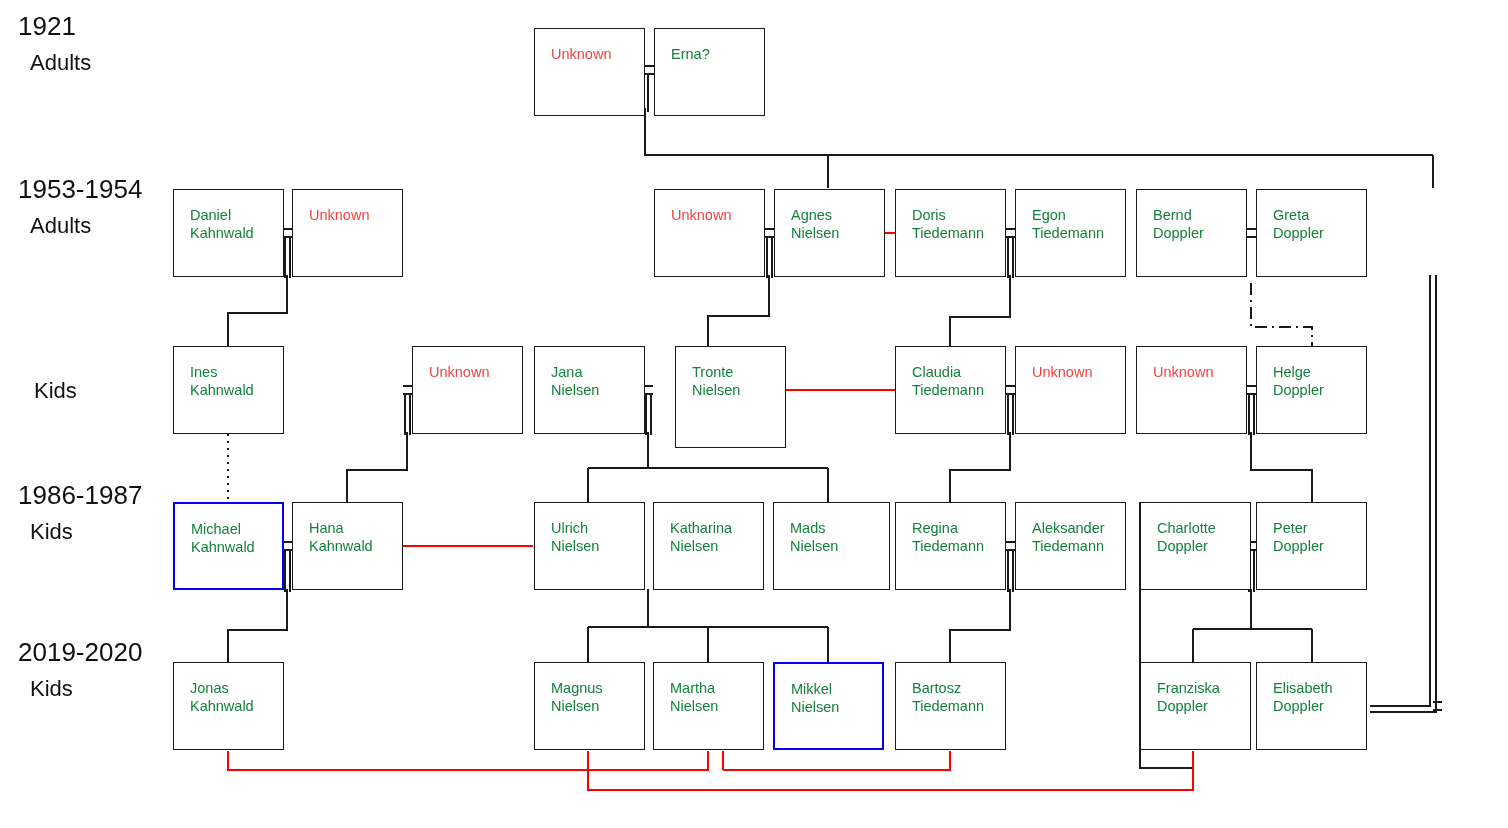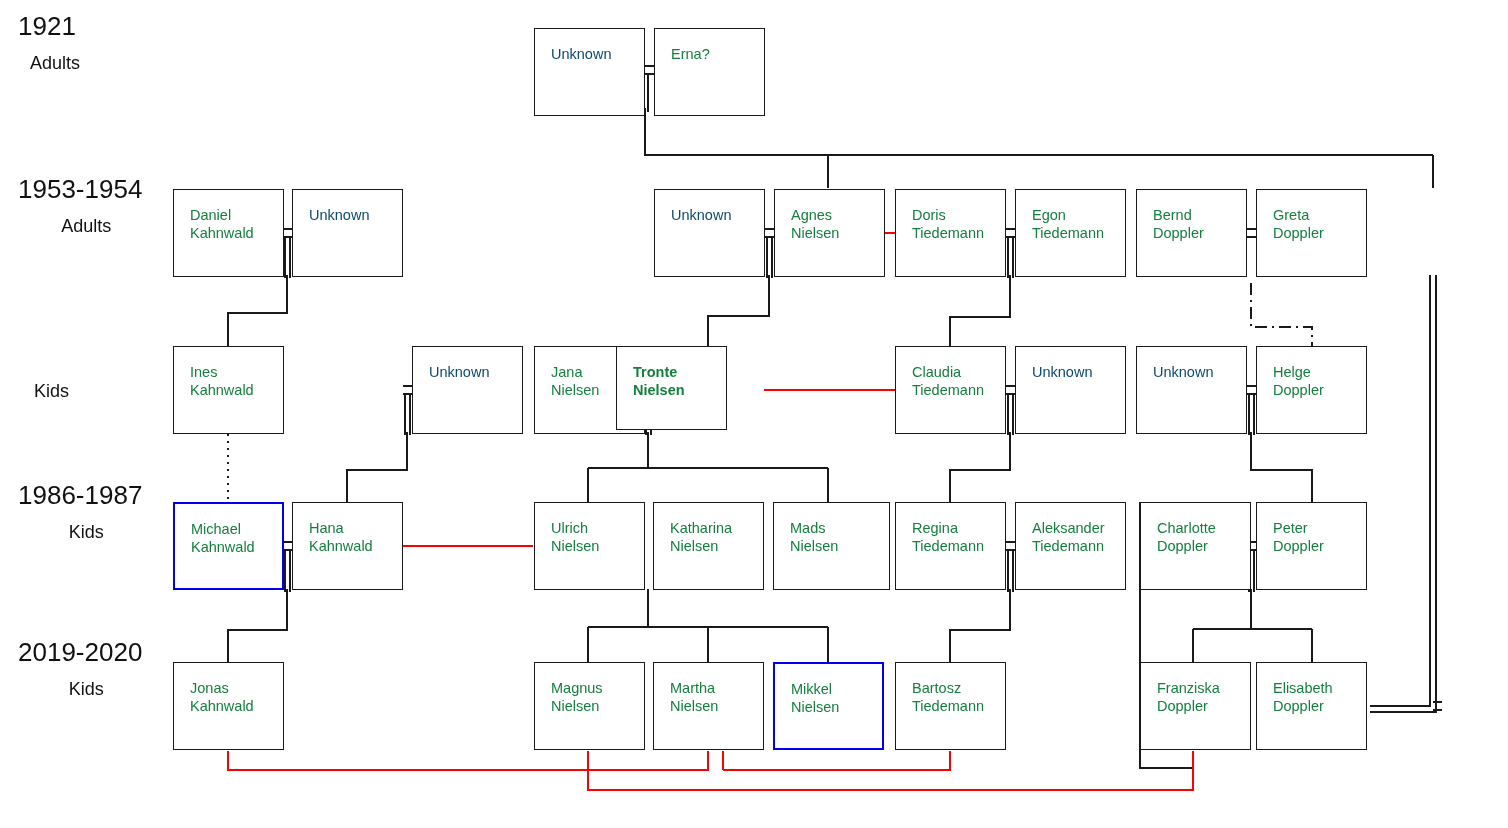--- a/index.html
+++ b/index.html
@@ -2,24 +2,24 @@
 <html><head>
 <meta charset="utf-8">
 <style>
   html,body{margin:0;padding:0;background:#ffffff;}
   body{font-family:"Liberation Sans","DejaVu Sans",sans-serif;}
   #stage{position:relative;width:1508px;height:828px;background:#fff;overflow:hidden;}
   svg#wires{position:absolute;left:0;top:0;width:1508px;height:828px;}
   .node{position:absolute;box-sizing:border-box;border:1.6px solid #1a1a1a;background:#fff;}
   .node.blue{border-color:#0000ee;border-width:2px;}
   .node .nm{position:absolute;left:16px;top:17px;right:4px;font-size:14.5px;line-height:17.5px;color:#15803d;white-space:pre-line;}
-  .node .nm.magenta{color:#0c4a6e;}
+  .node .nm.magenta{color:#ef4444;}
   .era{position:absolute;color:#111;}
   .era .yr{font-size:26px;line-height:28px;letter-spacing:0px;}
-  .era .sub{font-size:18px;line-height:20px;margin-top:13px;margin-left:12px;text-align:center;}
+  .era .sub{font-size:22px;line-height:20px;margin-top:13px;margin-left:12px;}
   .era.noyear .sub{margin-top:0;}
 </style>
 </head>
 <body>
 
 <div id="stage">
 
   <svg id="wires" shape-rendering="crispEdges">
     <g fill="none" stroke="#1a1a1a" stroke-width="2">
 
@@ -176,21 +176,21 @@
     <div class="nm">Ines
 Kahnwald</div>
   </div>
   <div class="node" style="left:412px;top:346px;width:111px;height:88px;">
     <div class="nm magenta">Unknown</div>
   </div>
   <div class="node" style="left:534px;top:346px;width:111px;height:88px;">
     <div class="nm">Jana
 Nielsen</div>
   </div>
-  <div class="node" style="left:616px;top:346px;width:111px;height:84px;font-weight:bold;">
+  <div class="node" style="left:675px;top:346px;width:111px;height:102px;">
     <div class="nm">Tronte
 Nielsen</div>
   </div>
   <div class="node" style="left:895px;top:346px;width:111px;height:88px;">
     <div class="nm">Claudia
 Tiedemann</div>
   </div>
   <div class="node" style="left:1015px;top:346px;width:111px;height:88px;">
     <div class="nm magenta">Unknown</div>
   </div>

